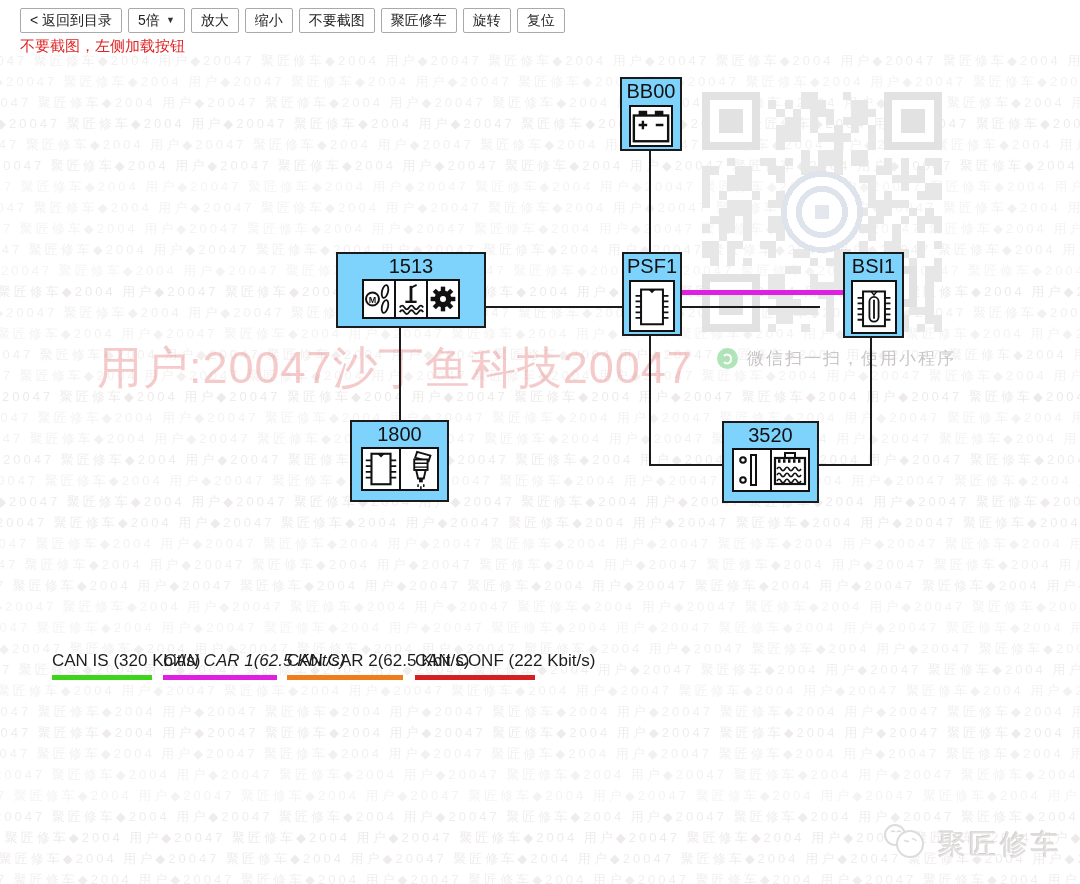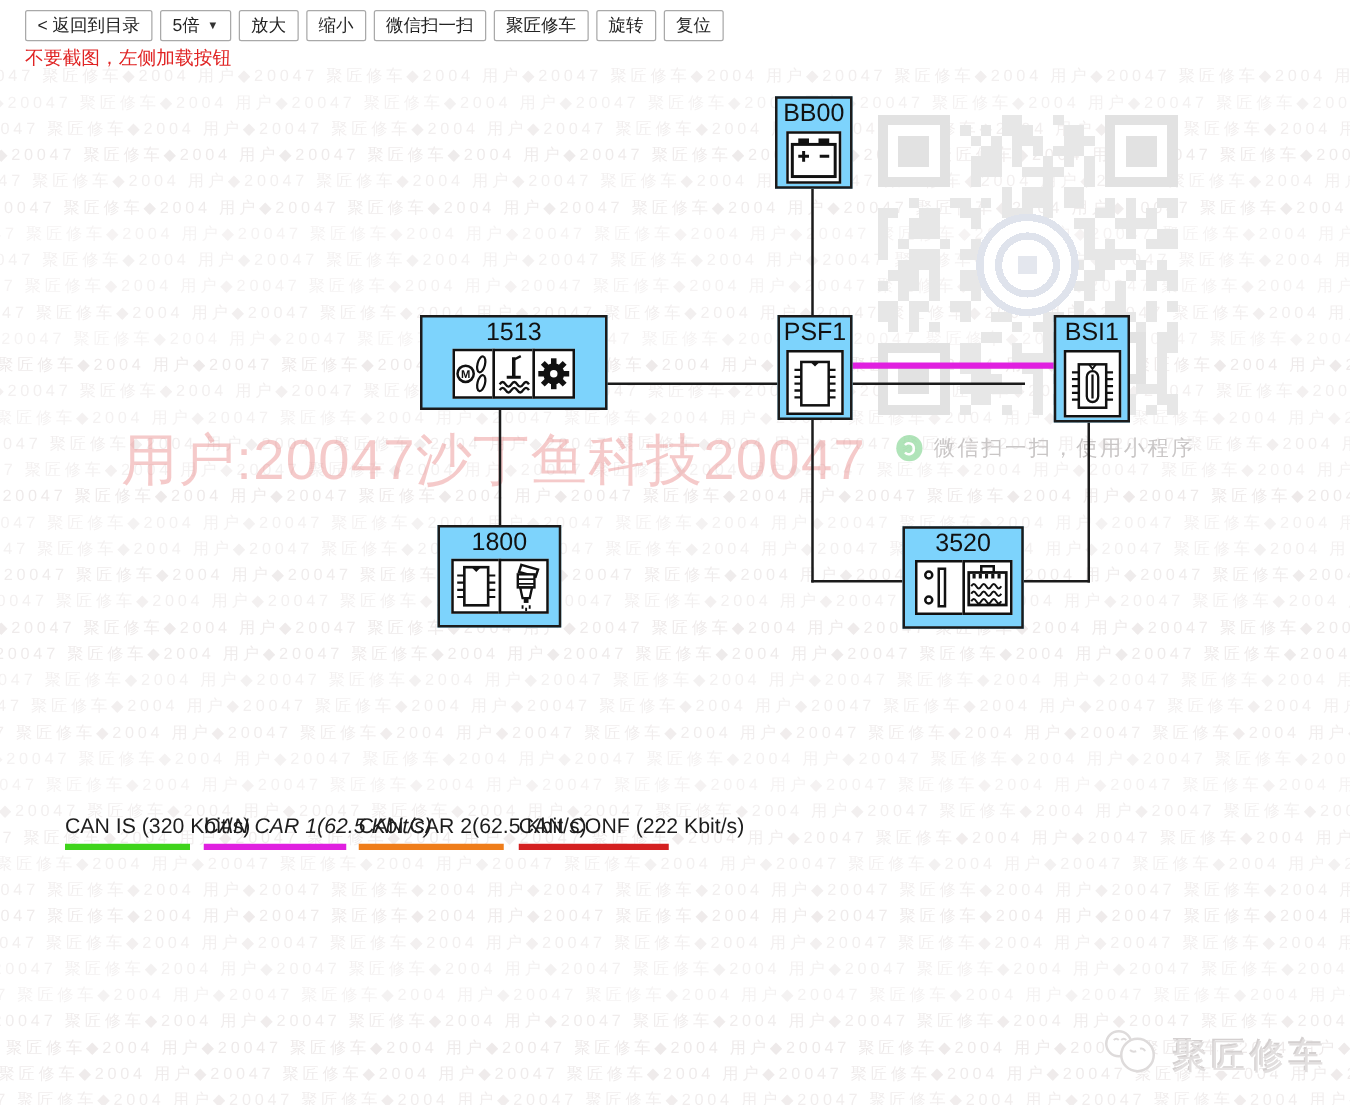--- a/index.html
+++ b/index.html
@@ -553,21 +553,21 @@
 
 <div id="toolbar">
   <div id="toolbar-row">
     <button class="tb-btn">&lt; 返回到目录</button>
     <button class="tb-btn tb-select">
       <span>5倍</span>
       <span class="caret">▼</span>
     </button>
     <button class="tb-btn">放大</button>
     <button class="tb-btn">缩小</button>
-    <button class="tb-btn">微信扫一扫</button>
+    <button class="tb-btn">不要截图</button>
     <button class="tb-btn">聚匠修车</button>
     <button class="tb-btn">旋转</button>
     <button class="tb-btn">复位</button>
   </div>
   <div class="notice" id="notice-line2">不要截图，左侧加载按钮</div>
 </div>
 
 <div id="brand">
   <svg width="46" height="44" viewBox="0 0 46 44">
     <circle cx="13" cy="15" r="10" fill="#fff" stroke="#dedbdb" stroke-width="2"></circle>

